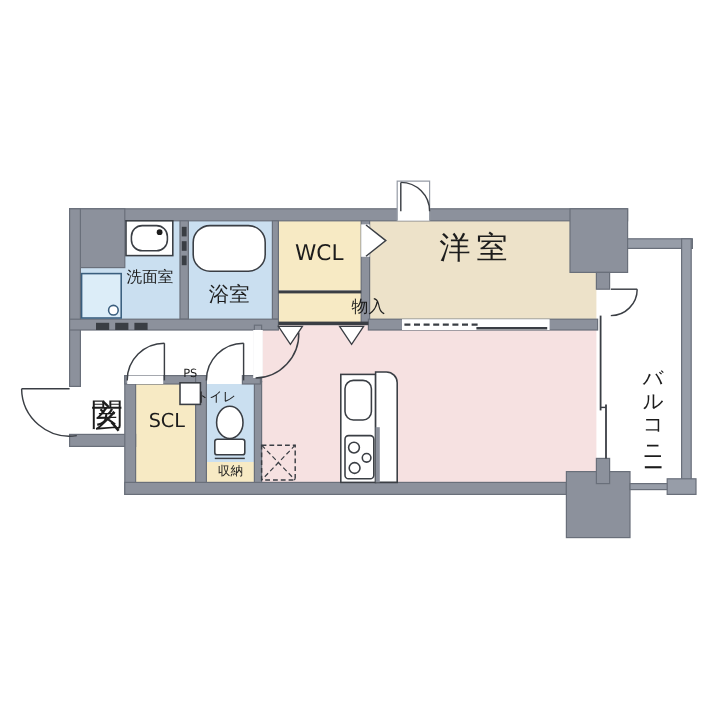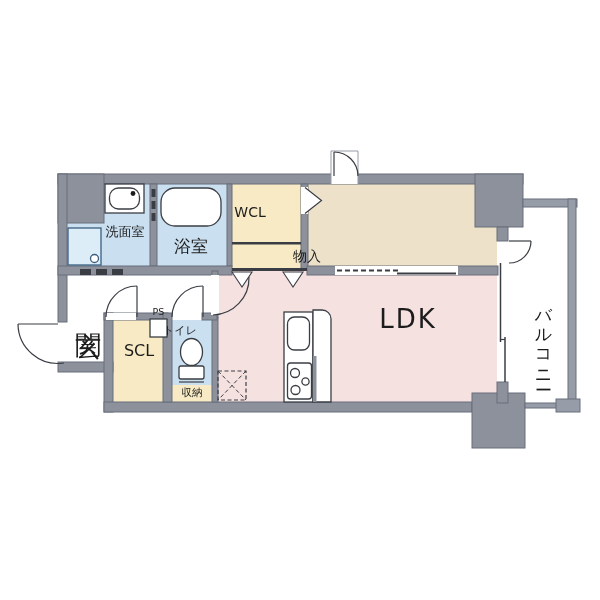--- a/index.html
+++ b/index.html
@@ -133,22 +133,22 @@
     <path class="fix" d="M313,402 L313,310 L322,310 A9,9 0 0 1 331,319 L331,402 Z"></path>
     <rect x="313" y="356" width="3.5" height="46" fill="#8C919C"></rect>
 
     <rect x="218" y="371" width="28" height="29" fill="none" stroke="#3A3E44" stroke-width="1.2" stroke-dasharray="4 2.5"></rect>
     <line x1="218" y1="371" x2="246" y2="400" stroke="#3A3E44" stroke-width="1" stroke-dasharray="4 2.5"></line>
     <line x1="246" y1="371" x2="218" y2="400" stroke="#3A3E44" stroke-width="1" stroke-dasharray="4 2.5"></line>
   </svg>
 
   <div class="lbl" style="left:125px; top:232px; font-size:13px;">洗面室</div>
   <div class="lbl" style="left:191px; top:247px; font-size:17px;">浴室</div>
-  <div class="lbl" style="left:250px; top:212px; font-size:14px;">WCL</div>
+  <div class="lbl" style="left:266px; top:212px; font-size:18px;">WCL</div>
   <div class="lbl" style="left:267px; top:256px; font-size:14px;margin-left:40px;">物入</div>
-  <div class="lbl" style="left:408px; top:320px; font-size:26px; letter-spacing:2px;">LDK</div>
+  <div class="lbl" style="left:397px; top:208px; font-size:26px; letter-spacing:5px;">洋室</div>
   <div class="lbl lbl-v" style="left:88px; top:313px; font-size:26px;">玄関</div>
   <div class="lbl" style="left:139px; top:351px; font-size:16px;">SCL</div>
   <div class="lbl" style="left:158.5px; top:312px; font-size:9.5px;">PS</div>
   <div class="lbl" style="left:180px; top:331px; font-size:11px;">トイレ</div>
   <div class="lbl" style="left:192px; top:393px; font-size:10.5px;">収納</div>
   <div class="lbl lbl-v" style="left:543px; top:339px; font-size:17px;">バルコニー</div>
 </div>
 
 </body></html>

